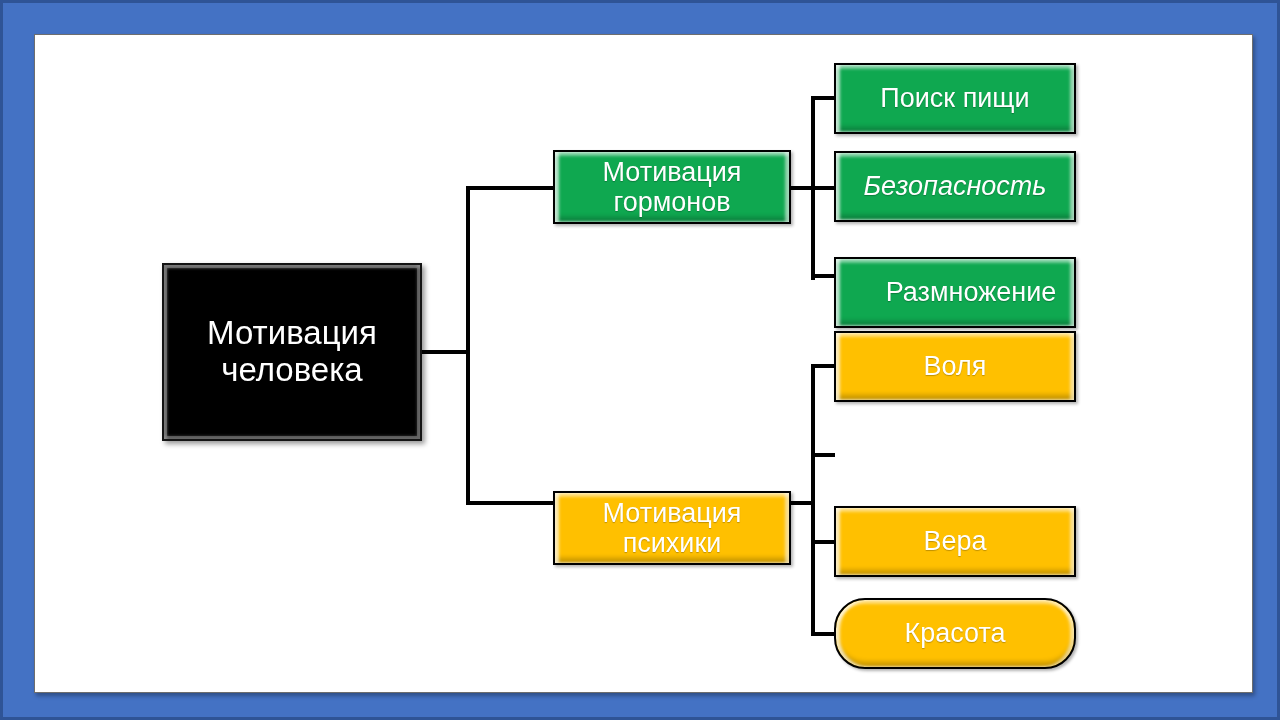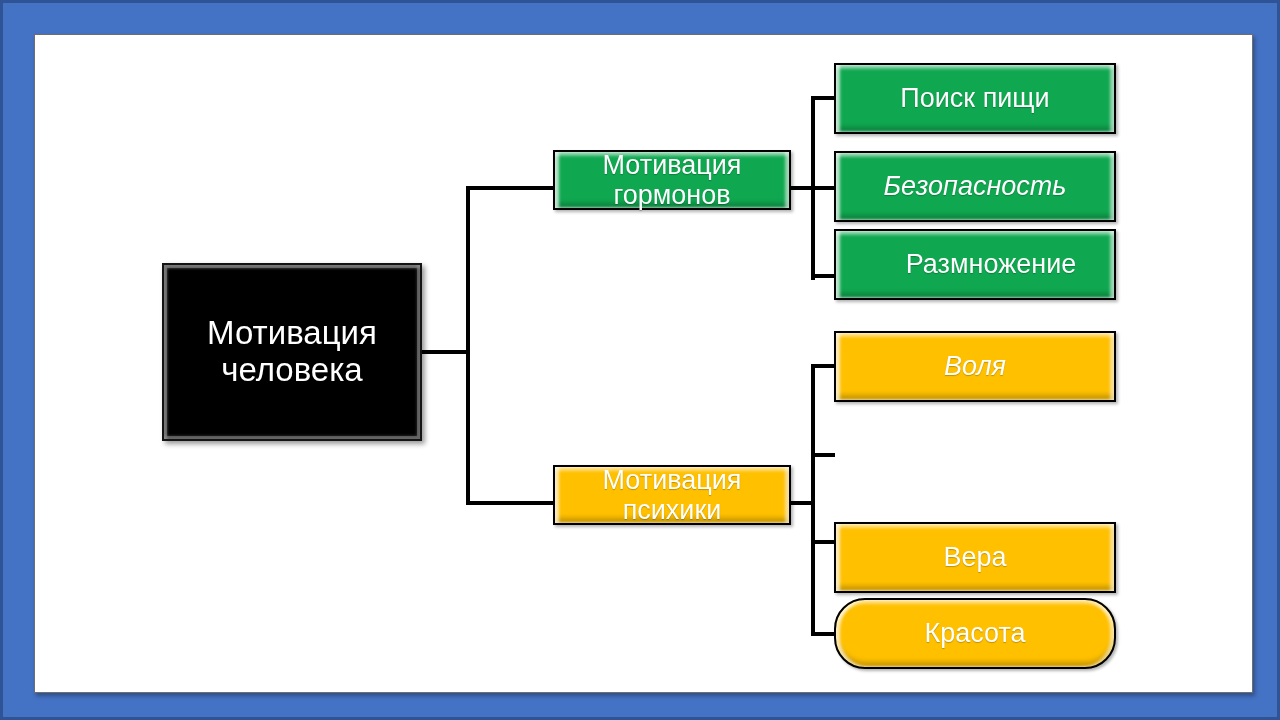--- a/index.html
+++ b/index.html
@@ -63,31 +63,31 @@
 
   .node.branch, .node.leaf {
     box-shadow:
       inset 4px 0 3px rgba(255,255,255,0.70),
       inset -4px 0 3px rgba(255,255,255,0.55),
       inset 0 4px 3px rgba(255,255,255,0.45),
       inset 0 -5px 5px rgba(0,0,0,0.22),
       2px 2px 3px rgba(0,0,0,0.30);
   }
 
-  .node.branch { left: 550px; width: 238px; height: 60px; }
+  .node.branch { left: 550px; width: 238px; height: 74px; }
   .branch.b0 { top: 147px; }
-  .branch.b1 { top: 462px; }
+  .branch.b1 { top: 488px; }
 
-  .node.leaf { left: 831px; width: 282px; height: 71px; text-align: center; }
+  .node.leaf { left: 831px; width: 242px; height: 71px; text-align: center; }
   .leaf.g0 { top: 60px;  }
   .leaf.g1 { top: 148px; font-style: italic; }
-  .leaf.g2 { top: 226px; padding-left: 32px; }
-  .leaf.y0 { top: 328px; font-style: italic; }
+  .leaf.g2 { top: 254px; padding-left: 32px; }
+  .leaf.y0 { top: 328px; }
   .leaf.y1 { top: 417px; }
-  .leaf.y2 { top: 503px; margin-top: 16px; }
+  .leaf.y2 { top: 503px; }
   .leaf.y3 { top: 595px; border-radius: 31px; }
 </style>
 </head>
 <body>
 
 <div class="frame">
   <div class="canvas"></div>
 
   <div class="conn" style="left:419px; top:347px; width:46px; height:4px;"></div>
   <div class="conn" style="left:463px; top:183px; width:4px; height:319px;"></div>

